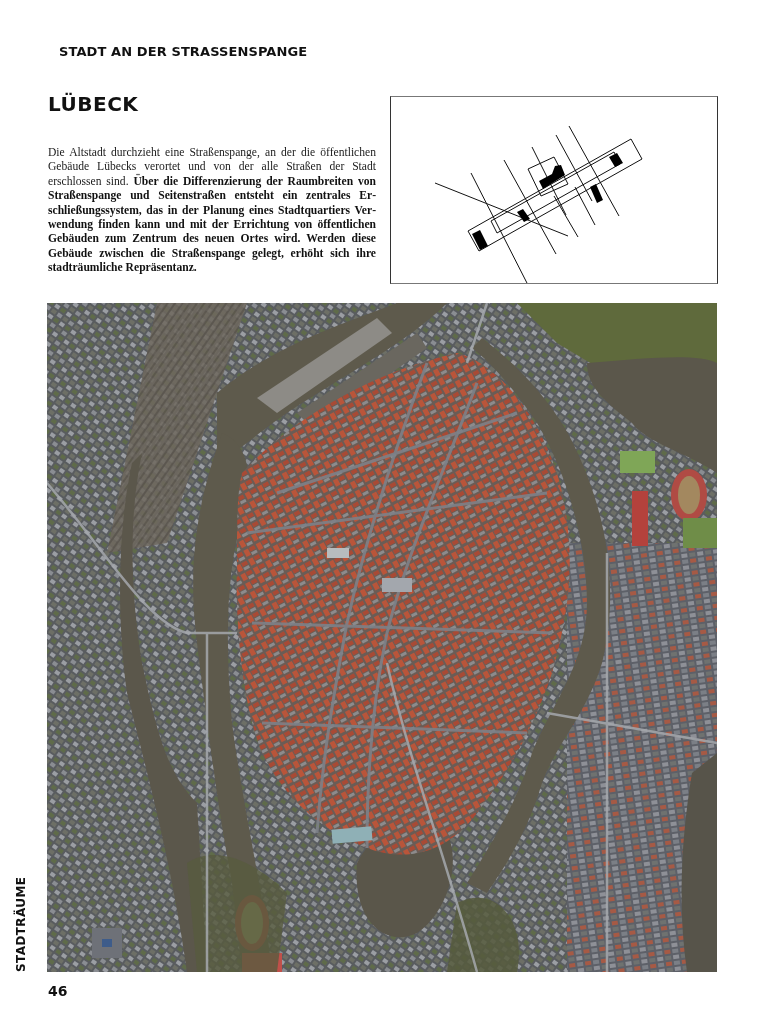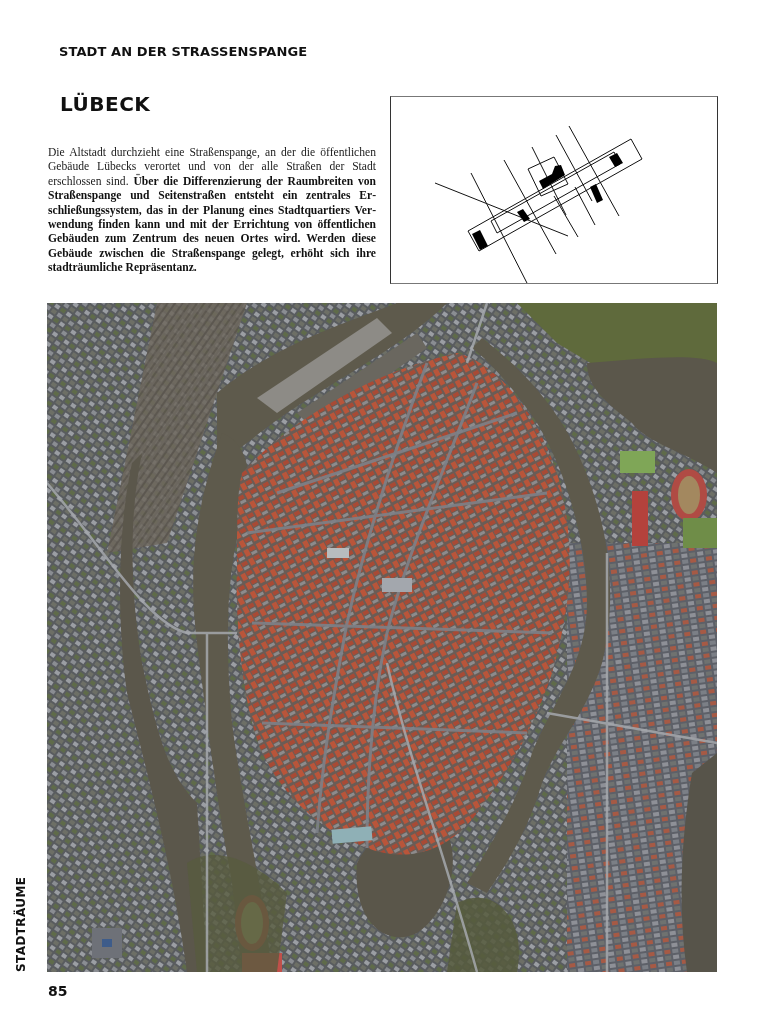--- a/index.html
+++ b/index.html
@@ -1,18 +1,18 @@
 <!DOCTYPE html>
 <html><head>
 <meta charset="utf-8">
 <style>
   html, body { margin:0; padding:0; background:#ffffff; }
   body { width:781px; height:1020px; position:relative; overflow:hidden; font-family:"DejaVu Sans", sans-serif; color:#111; }
   .section-title { position:absolute; left:48px; top:44px; font-family:"DejaVu Sans", sans-serif; font-weight:bold; font-size:13px; letter-spacing:0.1px; color:#111;margin-left:11px; }
-  .city-title { position:absolute; left:60px; top:92px; font-family:"DejaVu Sans", sans-serif; font-weight:bold; font-size:20px; color:#111; letter-spacing:0.5px; }
+  .city-title { position:absolute; left:48px; top:92px; font-family:"DejaVu Sans", sans-serif; font-weight:bold; font-size:20px; color:#111; letter-spacing:0.5px; }
   .body-text { position:absolute; left:48px; top:146px; width:328px; font-family:"Liberation Serif", serif; font-size:11.6px; line-height:14.4px; text-align:justify; color:#1a1a1a; hyphens:manual; }
   .body-text .em { font-weight:bold; color:#111; }
   .diagram-box { position:absolute; left:390px; top:96px; width:326px; height:186px; border:1px solid #333; border-top-color:#777; border-bottom-color:#777; background:#fff; }
   .diagram-box svg { position:absolute; left:0; top:0; }
   .aerial { position:absolute; left:47px; top:303px; width:670px; height:669px; overflow:hidden; background:#5b5a50; }
   .side-label { position:absolute; left:14px; top:972px; transform-origin:0 0; transform:rotate(-90deg); font-family:"DejaVu Sans", sans-serif; font-weight:bold; font-size:12px; letter-spacing:0.4px; color:#111; white-space:nowrap; }
   .page-number { position:absolute; left:48px; top:983px; font-family:"DejaVu Sans", sans-serif; font-weight:bold; font-size:14px; color:#111; }
 </style>
 </head>
 <body>
@@ -144,13 +144,13 @@
       <path d="M500,410 L670,440"></path>
       <path d="M560,250 L560,669"></path>
     </g>
 
     <rect x="45" y="625" width="30" height="30" fill="#6e7178"></rect>
     <rect x="55" y="636" width="10" height="8" fill="#3e5c8a"></rect>
   </svg>
 </div>
 
 <div class="side-label">STADTRÄUME</div>
-<div class="page-number">85</div>
+<div class="page-number">46</div>
 
 </body></html>

